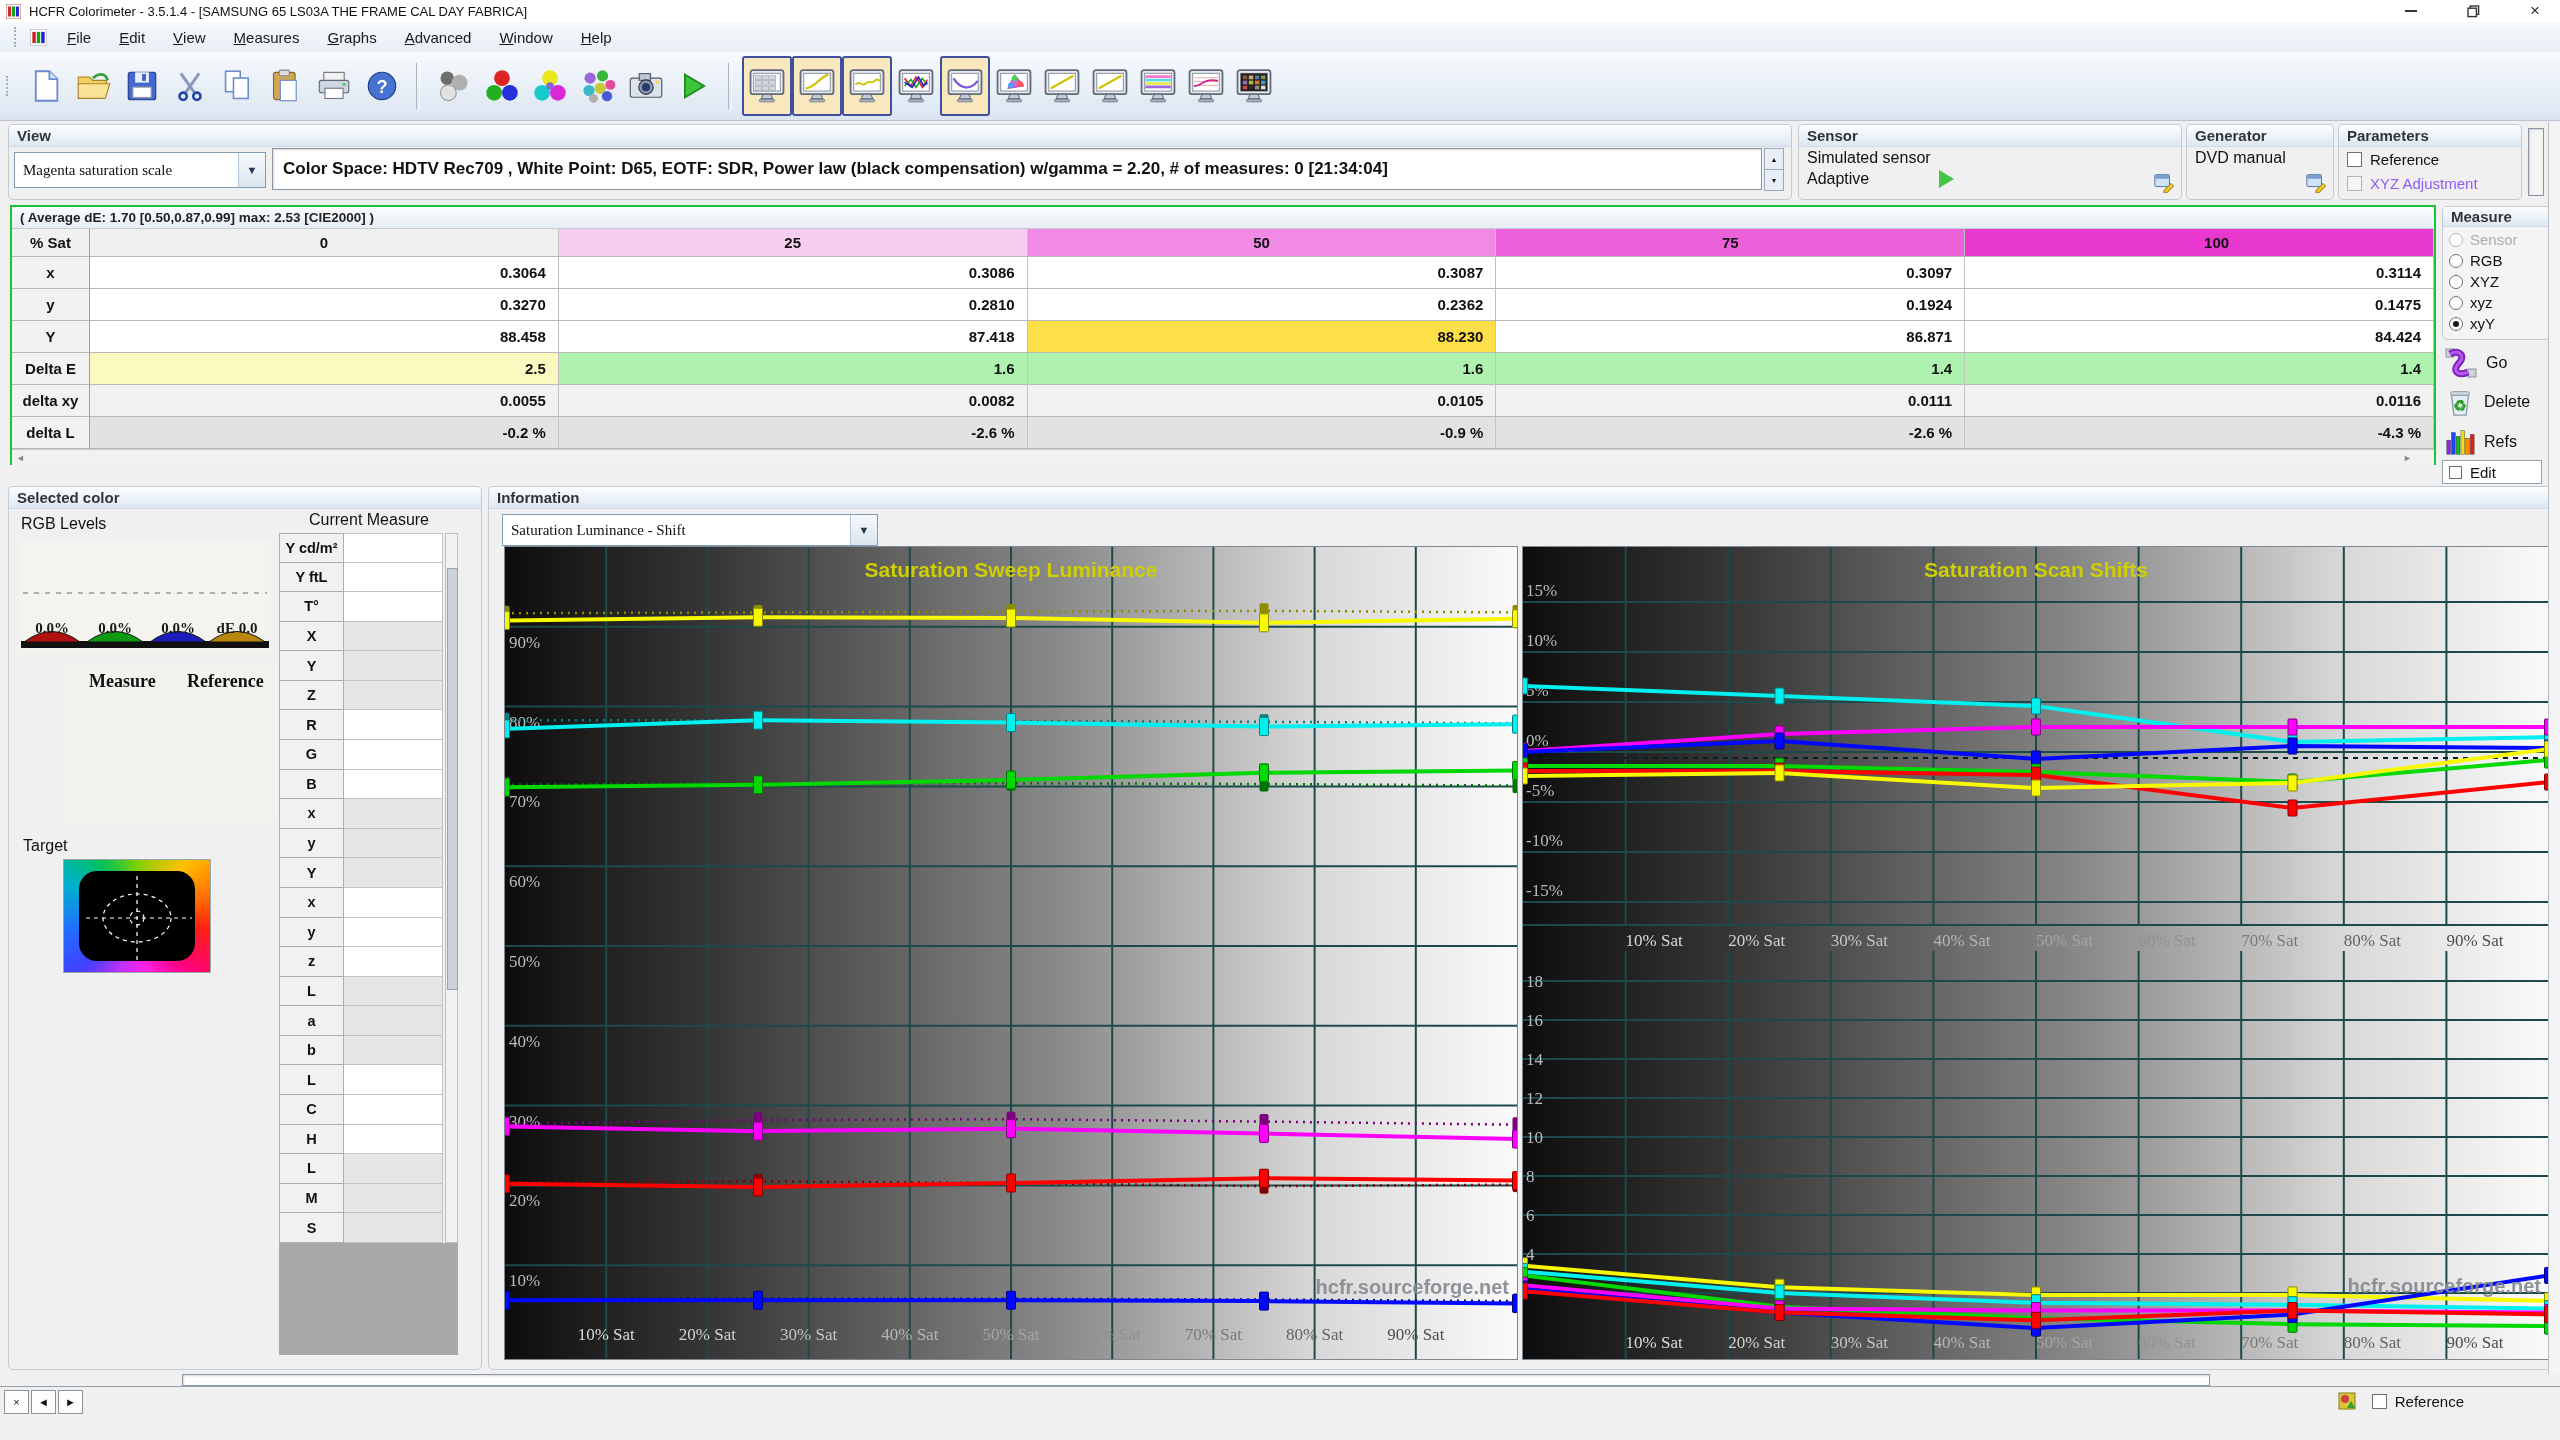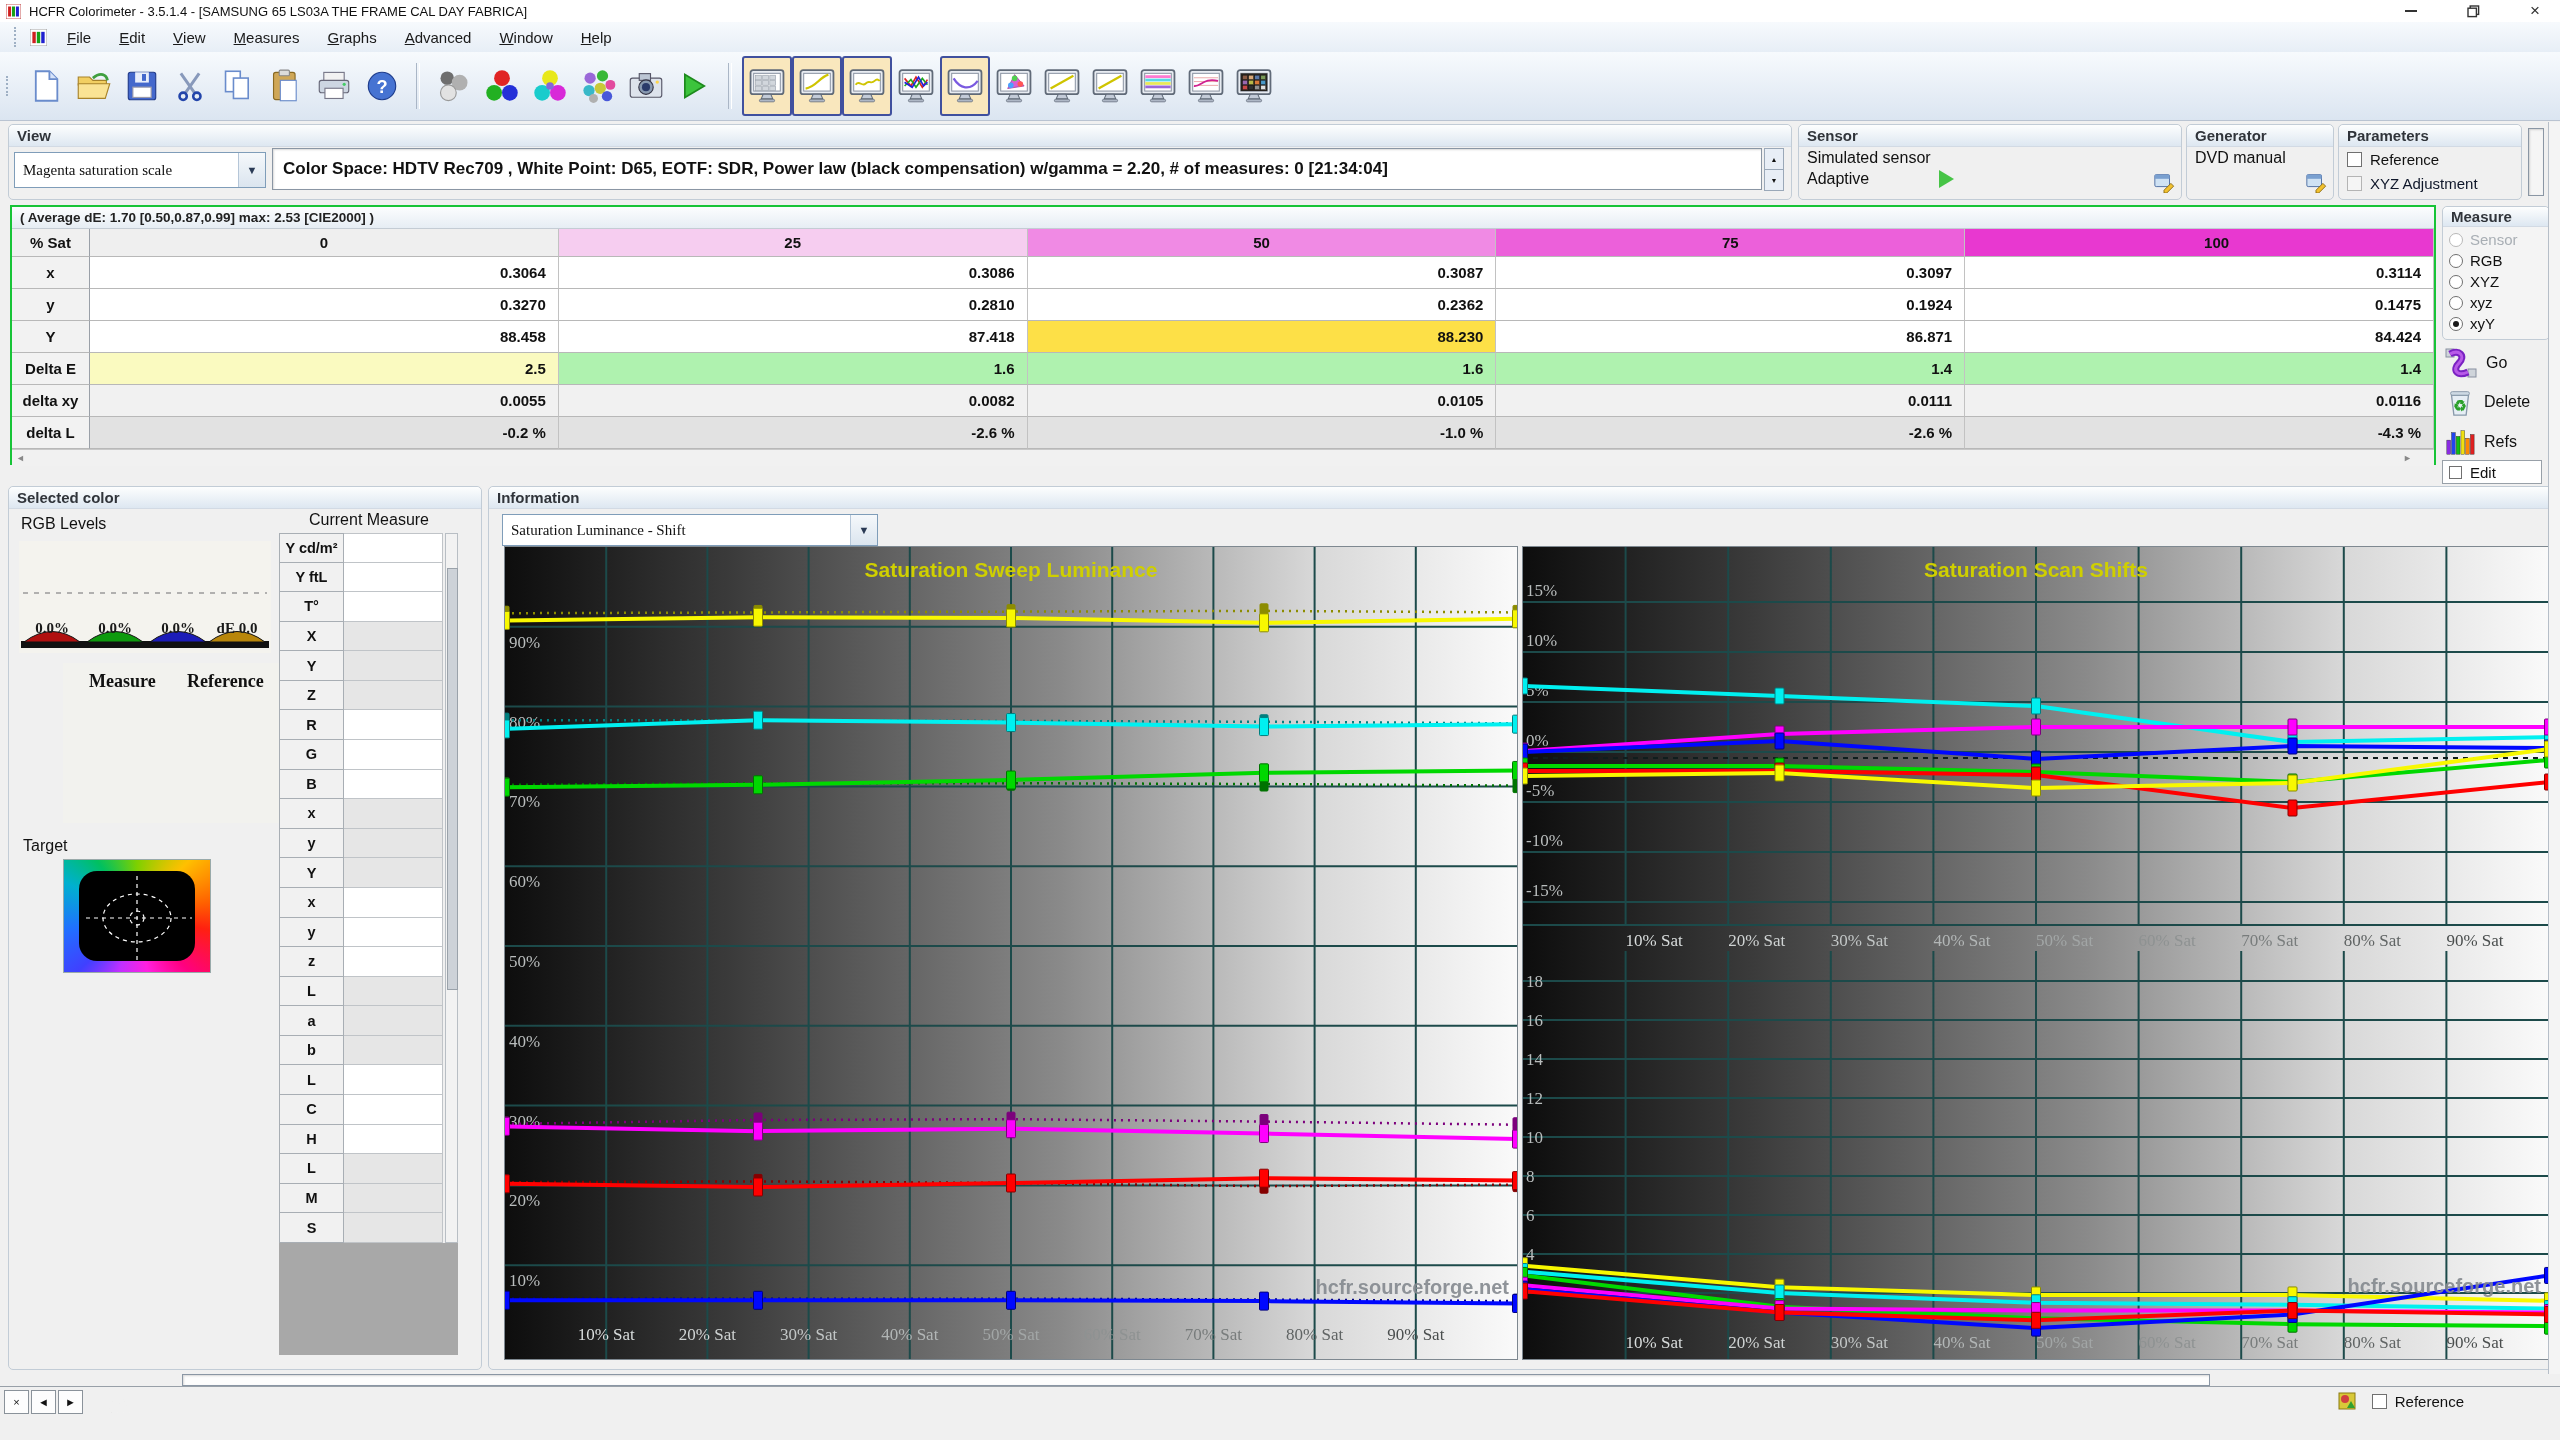--- a/index.html
+++ b/index.html
@@ -424,21 +424,21 @@
   </div>
 
   <div class="gb" style="left:2338px;top:124px;width:182px;height:74px;">
     <div class="gb-cap">Parameters</div>
     <div style="padding:4px 8px;display:flex;align-items:center;gap:8px;">
       <span class="cb"></span>
       <span style="font-size:15px;">Reference</span>
     </div>
     <div style="padding:3px 8px;display:flex;align-items:center;gap:8px;">
       <span class="cb dis"></span>
-      <span style="font-size:15px;color:#0f172a;">XYZ Adjustment</span>
+      <span style="font-size:15px;color:#8b5cf6;">XYZ Adjustment</span>
     </div>
   </div>
   <div class="sunken" style="position:absolute;left:2528px;top:128px;width:14px;height:66px;background:#f5f5f5;"></div>
 
   <div class="meas-frame">
     <div class="meas-summary">( Average dE: 1.70 [0.50,0.87,0.99] max: 2.53 [CIE2000] )</div>
     <div class="sat-grid" id="sat-table">
         <div class="sat-cell sat-head sat-label" style="background: rgb(240, 240, 240);">% Sat</div>
         <div class="sat-cell sat-head" style="background: rgb(239, 239, 239);">0</div>
         <div class="sat-cell sat-head" style="background: rgb(246, 205, 240);">25</div>
@@ -471,21 +471,21 @@
         <div class="sat-cell sat-val" style="background: rgb(175, 242, 175);">1.4</div>
         <div class="sat-cell sat-label">delta xy</div>
         <div class="sat-cell sat-val" style="background: rgb(241, 241, 241);">0.0055</div>
         <div class="sat-cell sat-val" style="background: rgb(241, 241, 241);">0.0082</div>
         <div class="sat-cell sat-val" style="background: rgb(241, 241, 241);">0.0105</div>
         <div class="sat-cell sat-val" style="background: rgb(241, 241, 241);">0.0111</div>
         <div class="sat-cell sat-val" style="background: rgb(241, 241, 241);">0.0116</div>
         <div class="sat-cell sat-label">delta L</div>
         <div class="sat-cell sat-val" style="background: rgb(226, 226, 226);">-0.2 %</div>
         <div class="sat-cell sat-val" style="background: rgb(226, 226, 226);">-2.6 %</div>
-        <div class="sat-cell sat-val" style="background: rgb(226, 226, 226);">-1.0 %</div>
+        <div class="sat-cell sat-val" style="background: rgb(226, 226, 226);">-0.9 %</div>
         <div class="sat-cell sat-val" style="background: rgb(226, 226, 226);">-2.6 %</div>
         <div class="sat-cell sat-val" style="background: rgb(226, 226, 226);">-4.3 %</div>
       </div>
     <div class="hscroll">
       <div class="hs-btn" style="left:0;">◄</div>
       <div class="hs-btn" style="right:18px;">►</div>
     </div>
   </div>
 
   <div class="gb" style="left:2442px;top:206px;width:106px;height:132px;background:#f4f4f4;">

